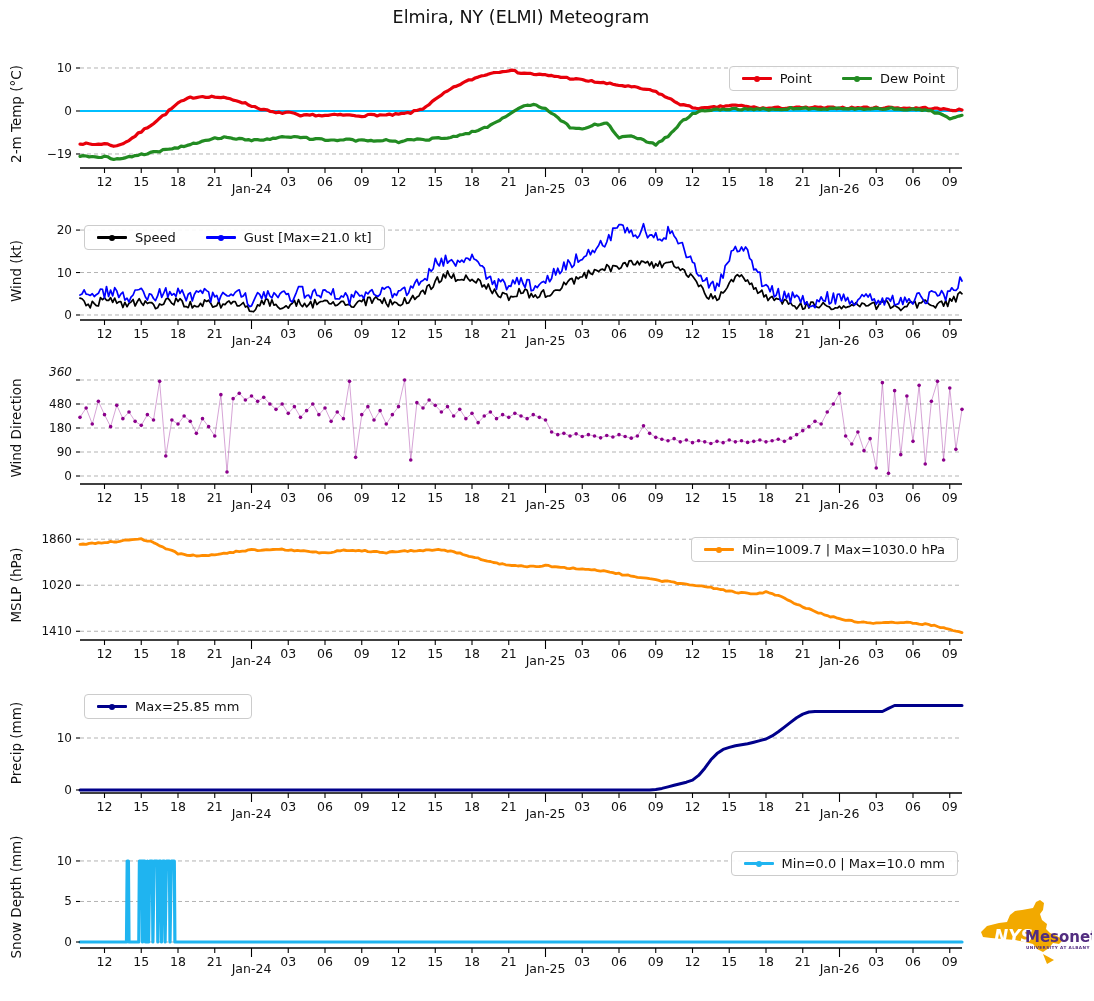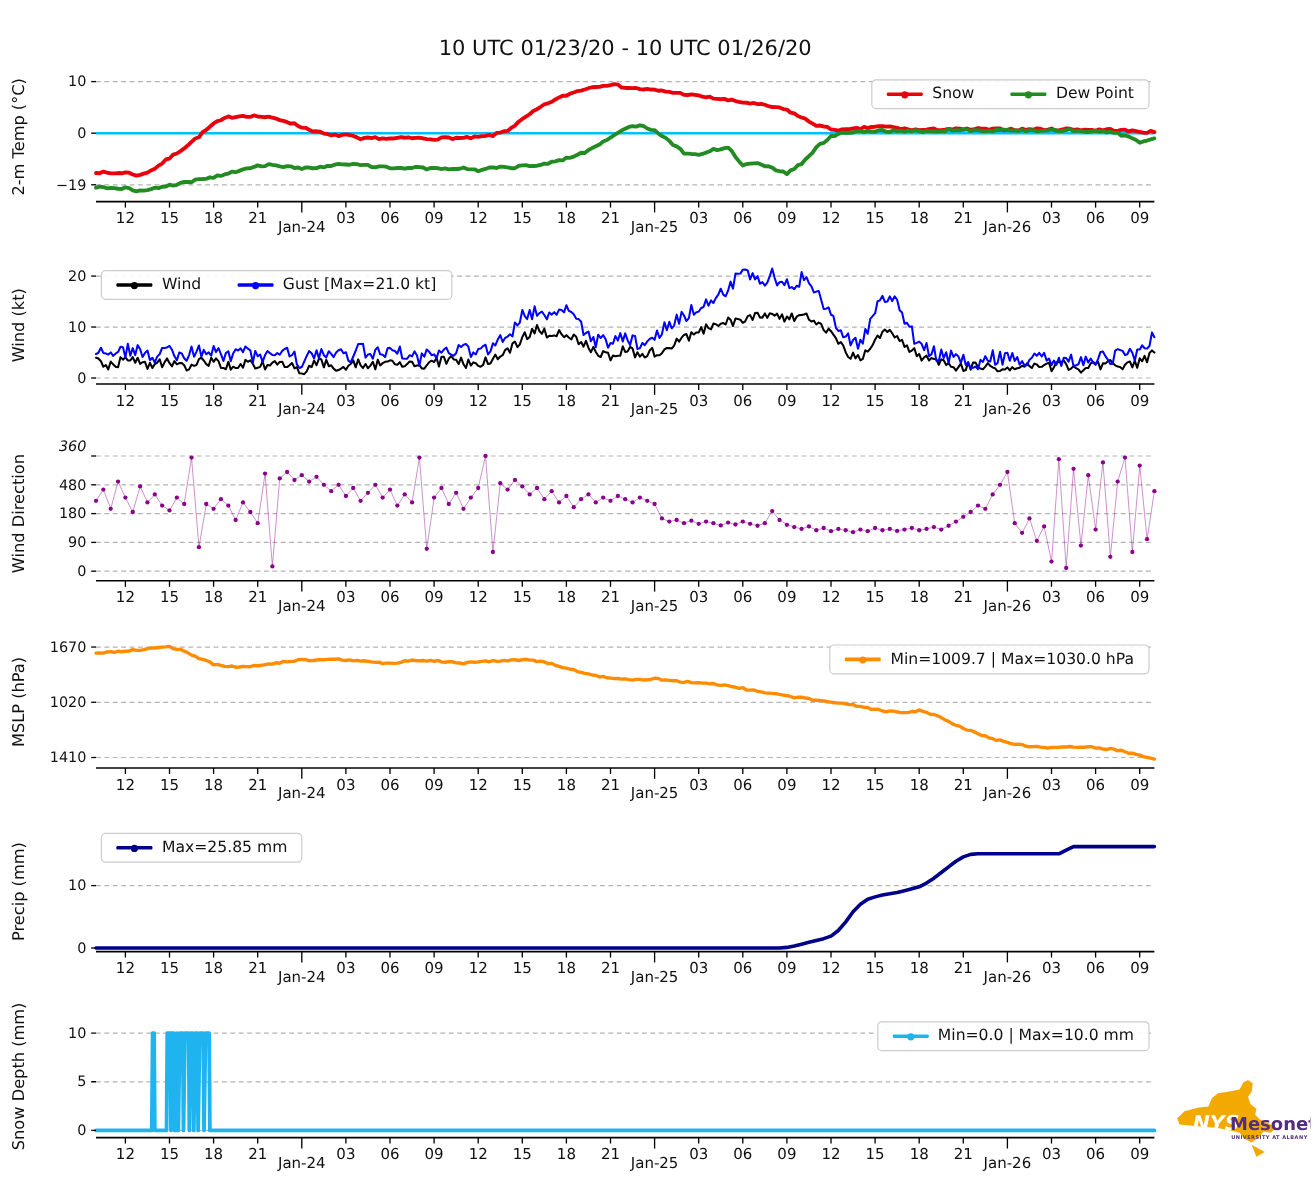--- a/index.html
+++ b/index.html
@@ -18,21 +18,21 @@
   .legend .item{display:flex;align-items:center;gap:8px;}
   .sample{width:30px;height:3px;border-radius:1px;position:relative;flex:0 0 auto;}
   .sample::after{content:"";position:absolute;left:12px;top:-1.5px;width:6px;height:6px;
                  border-radius:50%;background:inherit;}
   .logo{position:absolute;left:977px;top:898px;width:115px;height:85px;}
 </style>
 </head>
 <body>
 
 <div class="fig">
-  <div class="title2">10 UTC 01/23/20 - 10 UTC 01/26/20</div>
+  <div class="title1">Elmira, NY (ELMI) Meteogram</div>
 
   <div id="panels">
       <svg width="890" height="120" style="position: absolute; left: 76px; top: 60px; overflow: visible;">
         <line x1="4" x2="886" y1="7.996815286624202" y2="7.996815286624202" stroke="#b3b3b3" stroke-width="1" stroke-dasharray="4 3"></line>
         <line x1="4" x2="886" y1="93.98407643312103" y2="93.98407643312103" stroke="#b3b3b3" stroke-width="1" stroke-dasharray="4 3"></line>
         <line x1="4" x2="886" y1="50.990445859872615" y2="50.990445859872615" stroke="#00BFFF" stroke-width="2"></line>
         <polyline points="4.0,84.2 7.1,84.4 10.1,83.0 13.2,83.8 16.3,84.5 19.3,84.5 22.4,84.2 25.4,84.4 28.5,83.6 31.6,83.9 34.6,85.4 37.7,86.3 40.8,85.7 43.8,84.7 46.9,83.8 49.9,82.0 53.0,80.6 56.1,78.0 59.1,76.3 62.2,72.9 65.3,72.1 68.3,68.8 71.4,67.9 74.4,65.9 77.5,63.7 80.6,61.1 83.6,58.2 86.7,55.4 89.8,54.4 92.8,50.2 95.9,48.3 98.9,45.6 102.0,42.9 105.1,41.0 108.1,40.2 111.2,38.3 114.3,37.0 117.3,38.2 120.4,37.6 123.4,37.0 126.5,36.5 129.6,37.4 132.6,37.4 135.7,36.2 138.8,37.1 141.8,37.4 144.9,37.7 147.9,37.2 151.0,38.1 154.1,38.8 157.1,40.1 160.2,40.7 163.3,41.8 166.3,43.0 169.4,42.7 172.4,45.0 175.5,46.4 178.6,46.5 181.6,48.1 184.7,49.6 187.8,49.4 190.8,49.8 193.9,51.3 196.9,51.7 200.0,52.8 203.1,52.1 206.1,53.4 209.2,52.4 212.3,52.0 215.3,52.5 218.4,53.3 221.4,54.5 224.5,56.0 227.6,54.9 230.6,54.6 233.7,55.1 236.8,54.3 239.8,56.0 242.9,55.3 245.9,55.8 249.0,55.3 252.1,55.4 255.1,54.8 258.2,54.2 261.3,54.8 264.3,54.4 267.4,55.2 270.4,54.9 273.5,54.8 276.6,55.3 279.6,55.9 282.7,56.1 285.8,56.6 288.8,56.4 291.9,54.5 294.9,54.4 298.0,54.6 301.1,55.9 304.1,54.8 307.2,55.0 310.3,54.9 313.3,54.1 316.4,55.3 319.4,53.7 322.5,54.1 325.6,53.4 328.6,53.3 331.7,52.5 334.8,53.4 337.8,50.7 340.9,50.5 343.9,49.4 347.0,49.1 350.1,46.5 353.1,44.7 356.2,41.4 359.3,39.1 362.3,37.2 365.4,35.2 368.4,32.4 371.5,31.0 374.6,29.0 377.6,26.9 380.7,26.1 383.8,24.8 386.8,22.9 389.9,21.2 392.9,19.8 396.0,19.8 399.1,18.0 402.1,17.1 405.2,15.9 408.3,15.5 411.3,14.6 414.4,13.5 417.4,12.7 420.5,12.5 423.6,12.4 426.6,11.6 429.7,11.5 432.8,10.9 435.8,10.1 438.9,10.5 441.9,12.9 445.0,13.3 448.1,13.2 451.1,13.4 454.2,13.3 457.3,14.3 460.3,14.6 463.4,14.1 466.4,14.6 469.5,14.7 472.6,15.6 475.6,15.4 478.7,16.4 481.8,16.5 484.8,17.4 487.9,17.4 490.9,17.4 494.0,19.1 497.1,19.2 500.1,18.6 503.2,19.0 506.3,19.5 509.3,20.6 512.4,21.2 515.4,20.5 518.5,22.2 521.6,22.4 524.6,22.7 527.7,22.4 530.8,23.7 533.8,23.0 536.9,24.2 539.9,24.9 543.0,25.5 546.1,25.6 549.1,26.4 552.2,25.8 555.3,26.8 558.3,26.5 561.4,27.3 564.4,28.5 567.5,29.2 570.6,29.3 573.6,29.5 576.7,30.9 579.8,31.3 582.8,33.9 585.9,34.5 588.9,36.7 592.0,37.9 595.1,38.9 598.1,41.3 601.2,43.0 604.3,44.9 607.3,44.6 610.4,45.4 613.4,45.8 616.5,47.9 619.6,48.2 622.6,48.8 625.7,47.8 628.8,47.6 631.8,47.6 634.9,47.1 637.9,46.6 641.0,47.6 644.1,45.8 647.1,46.7 650.2,45.8 653.3,45.6 656.3,45.1 659.4,45.1 662.4,45.5 665.5,45.4 668.6,46.0 671.6,46.5 674.7,47.6 677.8,46.9 680.8,47.8 683.9,48.7 686.9,47.8 690.0,48.5 693.1,48.2 696.1,48.1 699.2,47.4 702.3,47.1 705.3,48.5 708.4,48.5 711.4,48.1 714.5,47.5 717.6,47.9 720.6,47.0 723.7,47.2 726.8,47.9 729.8,47.1 732.9,48.2 735.9,47.7 739.0,46.7 742.1,47.3 745.1,47.2 748.2,48.2 751.3,47.2 754.3,47.0 757.4,47.1 760.4,48.6 763.5,48.2 766.6,47.2 769.6,48.5 772.7,48.7 775.8,47.2 778.8,48.3 781.9,47.6 784.9,48.1 788.0,47.0 791.1,47.2 794.1,48.6 797.2,48.0 800.3,47.1 803.3,48.7 806.4,48.6 809.4,47.9 812.5,47.0 815.6,47.3 818.6,48.2 821.7,47.9 824.8,48.7 827.8,48.1 830.9,48.3 833.9,48.2 837.0,49.0 840.1,47.8 843.1,48.6 846.2,47.7 849.3,47.4 852.3,49.1 855.4,49.0 858.4,48.2 861.5,48.1 864.6,49.5 867.6,48.6 870.7,49.2 873.8,50.0 876.8,50.6 879.9,50.7 882.9,49.1 886.0,50.1" fill="none" stroke="#E8000B" stroke-width="3.2" stroke-linejoin="round" stroke-linecap="round"></polyline>
         <polyline points="4.0,96.4 7.1,95.6 10.1,96.0 13.2,96.9 16.3,96.5 19.3,96.8 22.4,97.3 25.4,97.5 28.5,96.1 31.6,96.7 34.6,98.6 37.7,99.5 40.8,98.7 43.8,98.8 46.9,98.4 49.9,97.6 53.0,96.4 56.1,96.8 59.1,95.6 62.2,95.4 65.3,93.9 68.3,94.7 71.4,94.0 74.4,92.4 77.5,91.6 80.6,91.7 83.6,91.9 86.7,89.7 89.8,89.3 92.8,89.2 95.9,89.0 98.9,87.8 102.0,88.2 105.1,86.2 108.1,86.6 111.2,85.4 114.3,84.6 117.3,83.1 120.4,83.5 123.4,82.4 126.5,81.1 129.6,80.3 132.6,80.2 135.7,79.1 138.8,77.8 141.8,78.6 144.9,78.5 147.9,76.8 151.0,77.4 154.1,77.8 157.1,78.6 160.2,79.2 163.3,78.4 166.3,78.6 169.4,80.0 172.4,79.6 175.5,80.8 178.6,79.5 181.6,79.6 184.7,80.2 187.8,80.1 190.8,78.9 193.9,79.5 196.9,78.2 200.0,78.3 203.1,77.2 206.1,76.6 209.2,77.0 212.3,77.1 215.3,77.3 218.4,76.5 221.4,76.8 224.5,77.6 227.6,77.4 230.6,77.4 233.7,79.3 236.8,79.4 239.8,78.6 242.9,78.6 245.9,78.9 249.0,80.3 252.1,80.3 255.1,80.0 258.2,80.0 261.3,80.6 264.3,80.0 267.4,80.0 270.4,79.0 273.5,79.2 276.6,79.6 279.6,81.2 282.7,80.0 285.8,79.9 288.8,80.2 291.9,80.9 294.9,80.4 298.0,81.2 301.1,80.8 304.1,80.8 307.2,80.6 310.3,79.6 313.3,80.9 316.4,81.1 319.4,81.1 322.5,82.7 325.6,81.6 328.6,80.8 331.7,79.6 334.8,79.5 337.8,80.0 340.9,78.9 343.9,79.1 347.0,79.5 350.1,80.2 353.1,80.2 356.2,78.2 359.3,77.8 362.3,77.6 365.4,78.5 368.4,78.3 371.5,78.1 374.6,77.5 377.6,76.3 380.7,76.5 383.8,74.8 386.8,74.5 389.9,73.5 392.9,73.7 396.0,71.3 399.1,71.5 402.1,70.5 405.2,68.9 408.3,67.3 411.3,67.5 414.4,65.0 417.4,63.4 420.5,61.9 423.6,60.5 426.6,57.9 429.7,56.7 432.8,54.6 435.8,52.7 438.9,50.7 441.9,48.8 445.0,47.3 448.1,45.8 451.1,45.2 454.2,45.5 457.3,44.4 460.3,45.0 463.4,47.1 466.4,48.2 469.5,48.4 472.6,51.2 475.6,53.4 478.7,54.9 481.8,57.4 484.8,60.8 487.9,62.0 490.9,64.0 494.0,68.0 497.1,68.0 500.1,68.3 503.2,68.4 506.3,69.0 509.3,68.3 512.4,67.2 515.4,66.1 518.5,64.1 521.6,65.1 524.6,64.5 527.7,63.4 530.8,63.0 533.8,65.8 536.9,70.8 539.9,74.5 543.0,78.0 546.1,76.7 549.1,76.4 552.2,76.1 555.3,75.9 558.3,77.1 561.4,78.6 564.4,78.5 567.5,79.7 570.6,82.0 573.6,82.7 576.7,82.9 579.8,85.1 582.8,82.0 585.9,80.8 588.9,77.6 592.0,76.7 595.1,72.9 598.1,70.2 601.2,67.2 604.3,62.6 607.3,59.9 610.4,59.1 613.4,56.7 616.5,53.3 619.6,53.4 622.6,51.6 625.7,50.4 628.8,50.8 631.8,50.6 634.9,50.4 637.9,49.3 641.0,49.1 644.1,50.1 647.1,49.0 650.2,49.7 653.3,49.7 656.3,48.5 659.4,48.3 662.4,49.7 665.5,50.0 668.6,48.5 671.6,49.3 674.7,48.8 677.8,49.8 680.8,48.7 683.9,49.4 686.9,48.4 690.0,49.3 693.1,50.1 696.1,49.0 699.2,49.5 702.3,49.5 705.3,49.6 708.4,49.3 711.4,49.4 714.5,47.6 717.6,48.9 720.6,48.5 723.7,48.7 726.8,48.1 729.8,47.8 732.9,49.3 735.9,48.5 739.0,48.5 742.1,49.2 745.1,49.4 748.2,48.9 751.3,49.5 754.3,48.1 757.4,48.3 760.4,48.1 763.5,48.2 766.6,48.8 769.6,48.7 772.7,49.0 775.8,48.3 778.8,49.3 781.9,48.5 784.9,48.5 788.0,49.4 791.1,49.0 794.1,48.9 797.2,48.6 800.3,48.1 803.3,48.5 806.4,49.3 809.4,49.2 812.5,48.4 815.6,47.7 818.6,49.2 821.7,48.9 824.8,49.3 827.8,49.8 830.9,50.0 833.9,49.4 837.0,48.8 840.1,49.7 843.1,49.2 846.2,50.4 849.3,49.8 852.3,50.7 855.4,50.7 858.4,53.1 861.5,52.9 864.6,53.8 867.6,55.3 870.7,56.7 873.8,59.0 876.8,57.9 879.9,57.1 882.9,56.1 886.0,55.3" fill="none" stroke="#228B22" stroke-width="3.2" stroke-linejoin="round" stroke-linecap="round"></polyline>
         <line x1="4" x2="886" y1="108" y2="108" stroke="#000000" stroke-width="1.3"></line>
         <line x1="28.5" x2="28.5" y1="108" y2="113" stroke="#000" stroke-width="1.1"></line>
@@ -87,21 +87,21 @@
       <div class="xt" style="left: 802.75px; top: 174px;">21</div>
       <div class="xt" style="left: 876.25px; top: 174px;">03</div>
       <div class="xt" style="left: 913px; top: 174px;">06</div>
       <div class="xt" style="left: 949.75px; top: 174px;">09</div>
       <div class="xt" style="left: 251.5px; top: 181px;">Jan-24</div>
       <div class="xt" style="left: 545.5px; top: 181px;">Jan-25</div>
       <div class="xt" style="left: 839.5px; top: 181px;">Jan-26</div>
       <div class="legend" style="top: 66px; right: 136px;">
         <div class="item">
           <div class="sample" style="background: rgb(232, 0, 11);"></div>
-          <div class="">Snow</div>
+          <div class="">Point</div>
         </div>
         <div class="item">
           <div class="sample" style="background: rgb(34, 139, 34);"></div>
           <div class="">Dew Point</div>
         </div>
       </div>
       <svg width="890" height="110" style="position: absolute; left: 76px; top: 222px; overflow: visible;">
         <line x1="4" x2="886" y1="8.067590987868279" y2="8.067590987868279" stroke="#b3b3b3" stroke-width="1" stroke-dasharray="4 3"></line>
         <line x1="4" x2="886" y1="50.52859618717504" y2="50.52859618717504" stroke="#b3b3b3" stroke-width="1" stroke-dasharray="4 3"></line>
         <line x1="4" x2="886" y1="92.9896013864818" y2="92.9896013864818" stroke="#b3b3b3" stroke-width="1" stroke-dasharray="4 3"></line>
@@ -160,21 +160,21 @@
       <div class="xt" style="left: 802.75px; top: 326px;">21</div>
       <div class="xt" style="left: 876.25px; top: 326px;">03</div>
       <div class="xt" style="left: 913px; top: 326px;">06</div>
       <div class="xt" style="left: 949.75px; top: 326px;">09</div>
       <div class="xt" style="left: 251.5px; top: 333px;">Jan-24</div>
       <div class="xt" style="left: 545.5px; top: 333px;">Jan-25</div>
       <div class="xt" style="left: 839.5px; top: 333px;">Jan-26</div>
       <div class="legend" style="top: 225px; left: 84px;">
         <div class="item">
           <div class="sample" style="background: rgb(0, 0, 0);"></div>
-          <div class="">Wind</div>
+          <div class="">Speed</div>
         </div>
         <div class="item">
           <div class="sample" style="background: rgb(0, 0, 255);"></div>
           <div class="">Gust [Max=21.0 kt]</div>
         </div>
       </div>
       <svg width="890" height="124" style="position: absolute; left: 76px; top: 372px; overflow: visible;">
         <line x1="4" x2="886" y1="8" y2="8" stroke="#b3b3b3" stroke-width="1" stroke-dasharray="4 3"></line>
         <line x1="4" x2="886" y1="32" y2="32" stroke="#b3b3b3" stroke-width="1" stroke-dasharray="4 3"></line>
         <line x1="4" x2="886" y1="56" y2="56" stroke="#b3b3b3" stroke-width="1" stroke-dasharray="4 3"></line>
@@ -414,21 +414,21 @@
         <line x1="800.25" x2="800.25" y1="110" y2="115" stroke="#000" stroke-width="1.1"></line>
         <line x1="837" x2="837" y1="110" y2="115" stroke="#000" stroke-width="1.1"></line>
         <line x1="873.75" x2="873.75" y1="110" y2="115" stroke="#000" stroke-width="1.1"></line>
         <line x1="175.5" x2="175.5" y1="110" y2="119" stroke="#000" stroke-width="1.1"></line>
         <line x1="469.5" x2="469.5" y1="110" y2="119" stroke="#000" stroke-width="1.1"></line>
         <line x1="763.5" x2="763.5" y1="110" y2="119" stroke="#000" stroke-width="1.1"></line>
         <line x1="0" x2="4" y1="9.2050209205021" y2="9.2050209205021" stroke="#000" stroke-width="1.1"></line>
         <line x1="0" x2="4" y1="55.23012552301261" y2="55.23012552301261" stroke="#000" stroke-width="1.1"></line>
         <line x1="0" x2="4" y1="101.2552301255231" y2="101.2552301255231" stroke="#000" stroke-width="1.1"></line>
       </svg>
-      <div class="yt" style="left: 72px; top: 539.205px;">1670</div>
+      <div class="yt" style="left: 72px; top: 539.205px;">1860</div>
       <div class="yt" style="left: 72px; top: 585.23px;">1020</div>
       <div class="yt" style="left: 72px; top: 631.255px;">1410</div>
       <div class="ylabel" style="left: 16px; top: 585px;">MSLP (hPa)</div>
       <div class="xt" style="left: 104.5px; top: 646px;">12</div>
       <div class="xt" style="left: 141.25px; top: 646px;">15</div>
       <div class="xt" style="left: 178px; top: 646px;">18</div>
       <div class="xt" style="left: 214.75px; top: 646px;">21</div>
       <div class="xt" style="left: 288.25px; top: 646px;">03</div>
       <div class="xt" style="left: 325px; top: 646px;">06</div>
       <div class="xt" style="left: 361.75px; top: 646px;">09</div>

